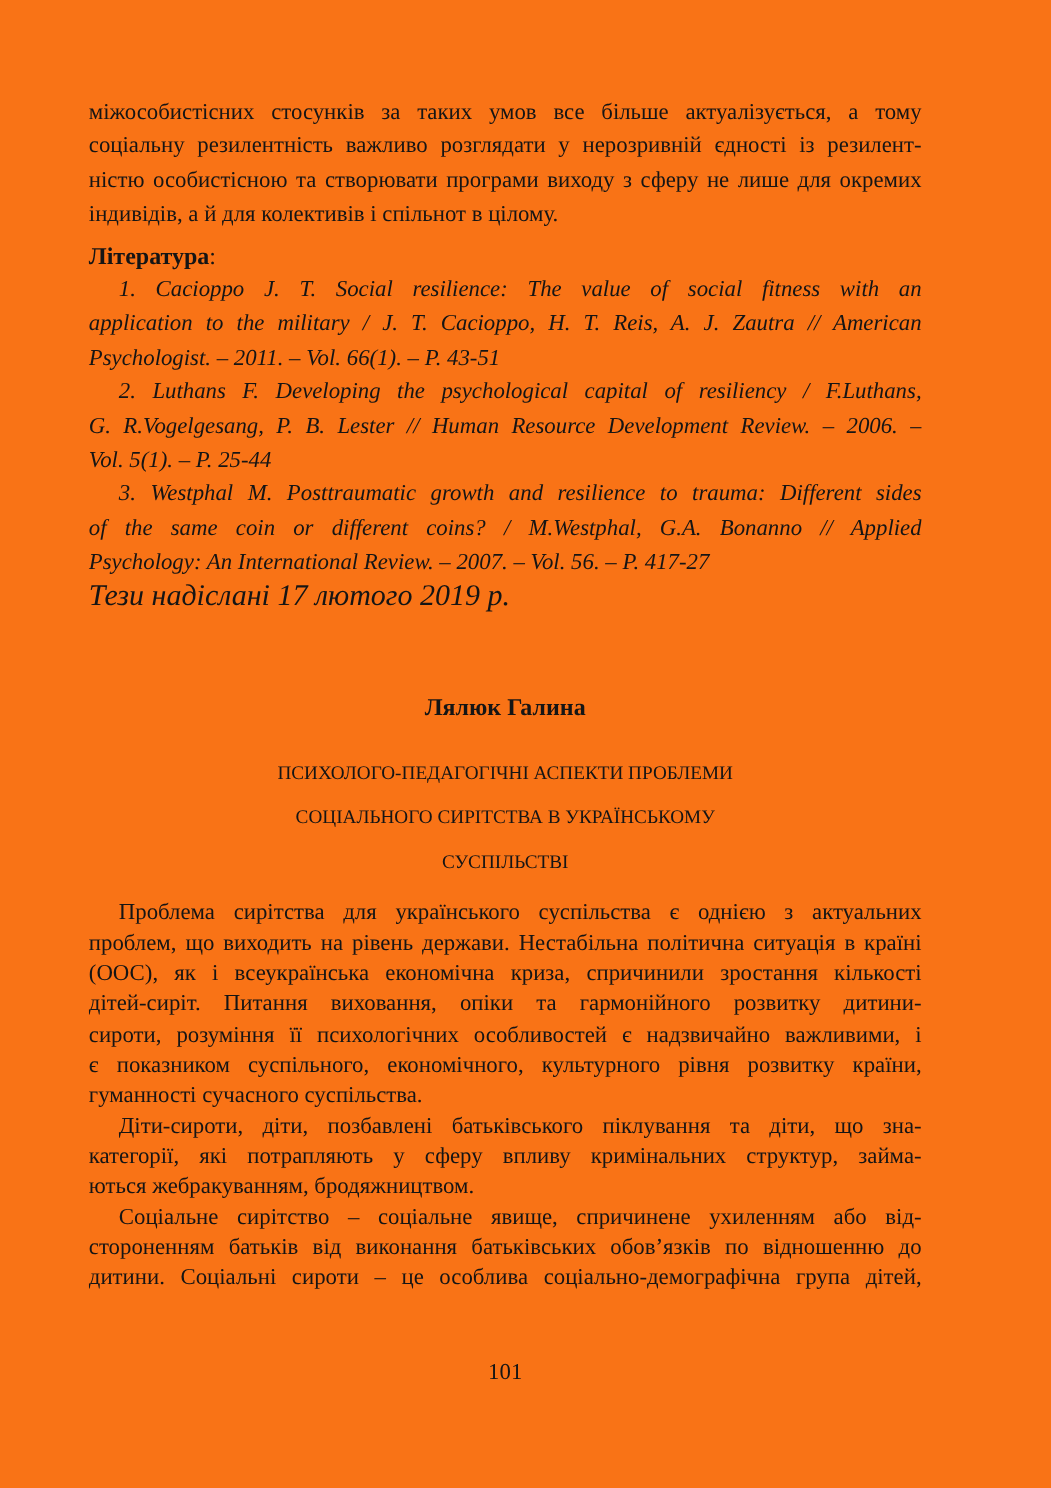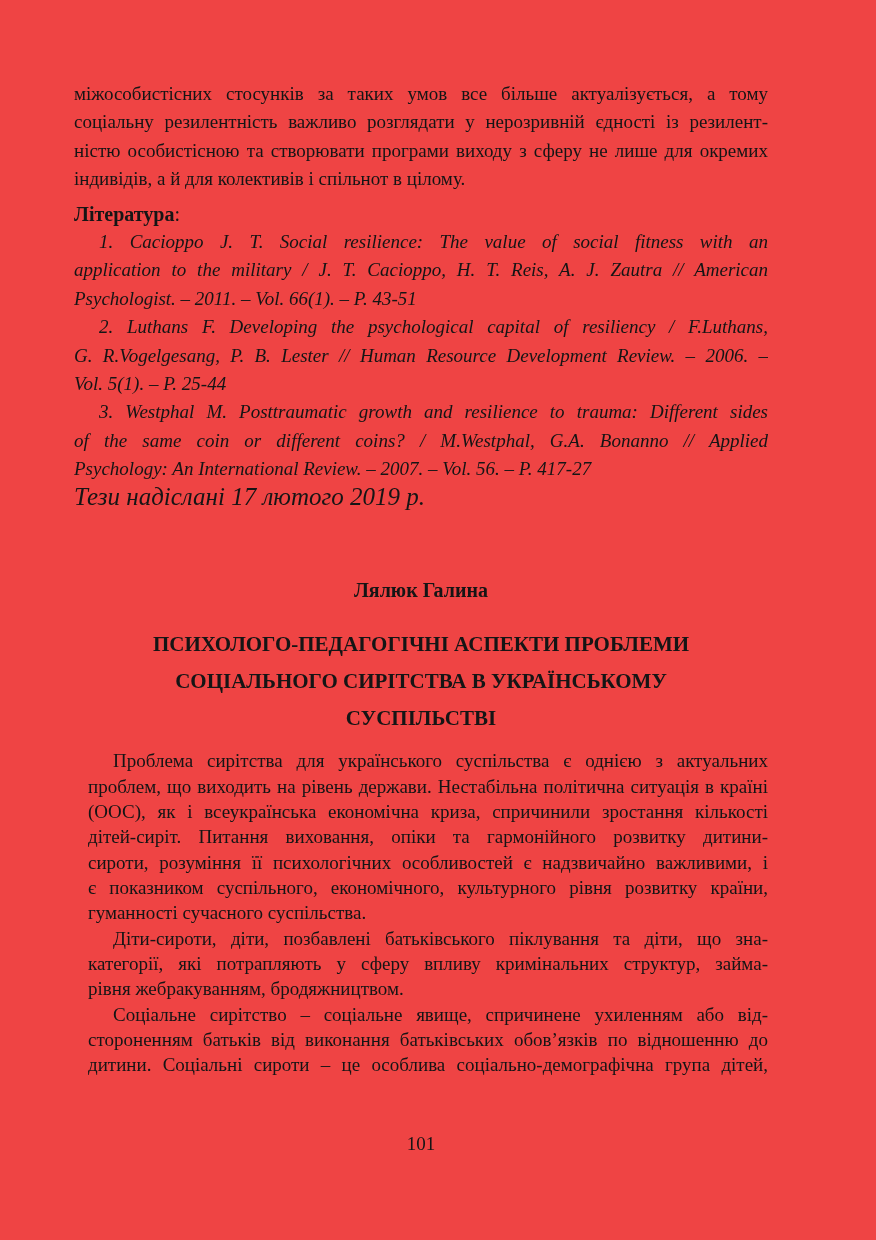--- a/index.html
+++ b/index.html
@@ -4,21 +4,21 @@
 <style>
   html, body {
     margin: 0;
     padding: 0;
     background: #ffffff;
   }
   .page {
     position: relative;
     width: 876px;
     height: 1240px;
-    background: #ef4444;
+    background: #f97316;
     color: #151515;
     font-family: "Liberation Serif", "DejaVu Serif", serif;
     overflow: hidden;
   }
   .content {
     position: absolute;
     left: 74px;
     top: 80px;
     width: 694px;
   }
@@ -63,30 +63,30 @@
     margin-top: 64px;
     font-size: 20px;
     line-height: 28.4px;
     height: 28.4px;
     font-weight: bold;
     text-align: center;
   }
   
   .title { margin-top: 22px; }
   .title .line {
-    font-size: 21px;
-    font-weight: bold;
+    font-size: 16px;
+    font-weight: normal;
     line-height: 37px;
     height: 37px;
     text-align: center;
     text-align-last: center;
     text-indent: 0;
   }
   
-  .body-text { margin-top: 11px; margin-left: 14px; }
+  .body-text { margin-top: 11px; }
   .body-text .line {
     line-height: 25.35px;
     height: 25.35px;
   }
   
   .pagenum {
     position: absolute;
     left: 74px;
     top: 1130px;
     width: 694px;
@@ -144,21 +144,21 @@
           <div class="line line-just">проблем, що виходить на рівень держави. Нестабільна політична ситуація в країні</div>
           <div class="line line-just">(ООС), як і всеукраїнська економічна криза, спричинили зростання кількості</div>
           <div class="line line-just">дітей-сиріт. Питання виховання, опіки та гармонійного розвитку дитини-</div>
           <div class="line line-just">сироти, розуміння її психологічних особливостей є надзвичайно важливими, і</div>
           <div class="line line-just">є показником суспільного, економічного, культурного рівня розвитку країни,</div>
           <div class="line line-last">гуманності сучасного суспільства.</div>
         </div>
       <div class="para">
           <div class="line line-just line-indent">Діти-сироти, діти, позбавлені батьківського піклування та діти, що зна-</div>
           <div class="line line-just">категорії, які потрапляють у сферу впливу кримінальних структур, займа-</div>
-          <div class="line line-last">рівня жебракуванням, бродяжництвом.</div>
+          <div class="line line-last">ються жебракуванням, бродяжництвом.</div>
         </div>
       <div class="para">
           <div class="line line-just line-indent">Соціальне сирітство – соціальне явище, спричинене ухиленням або від-</div>
           <div class="line line-just">стороненням батьків від виконання батьківських обов’язків по відношенню до</div>
           <div class="line line-just">дитини. Соціальні сироти – це особлива соціально-демографічна група дітей,</div>
         </div>
     </div>
   </div>
 
   <div class="pagenum">101</div>

